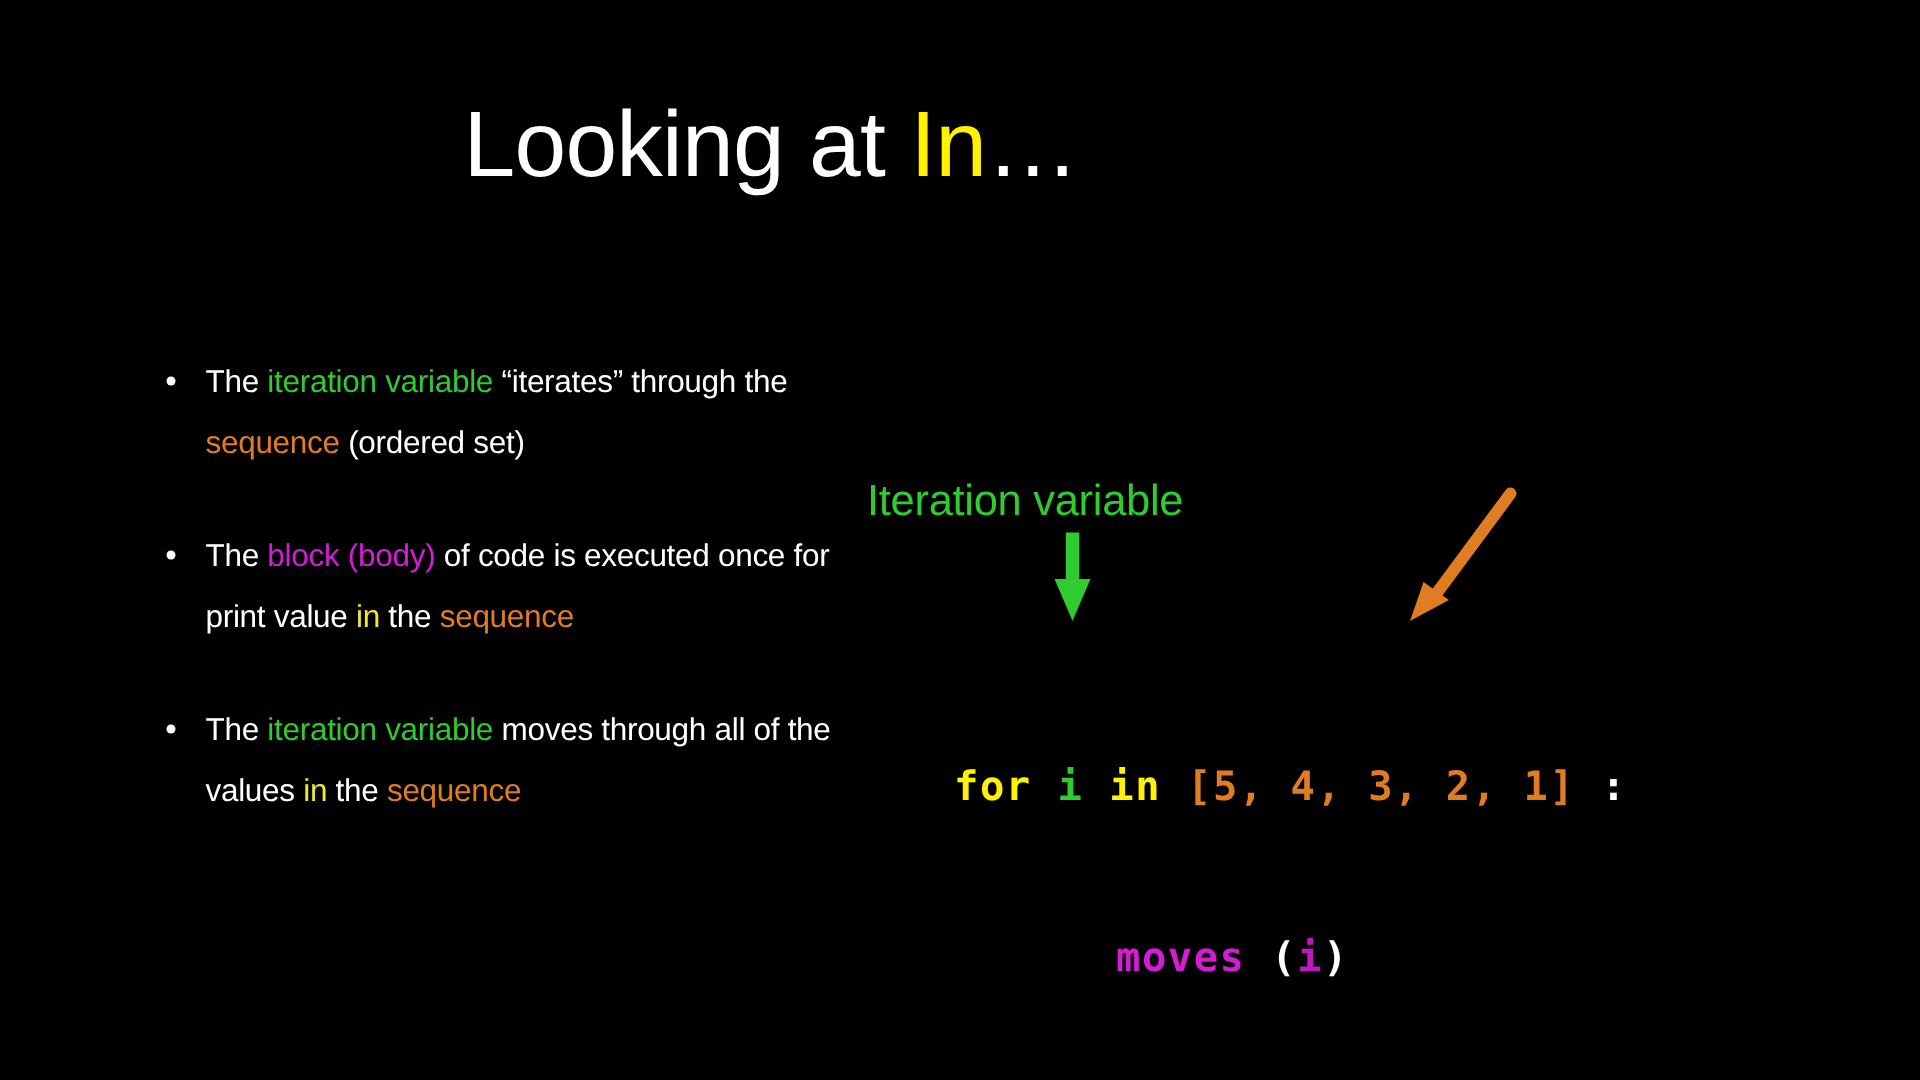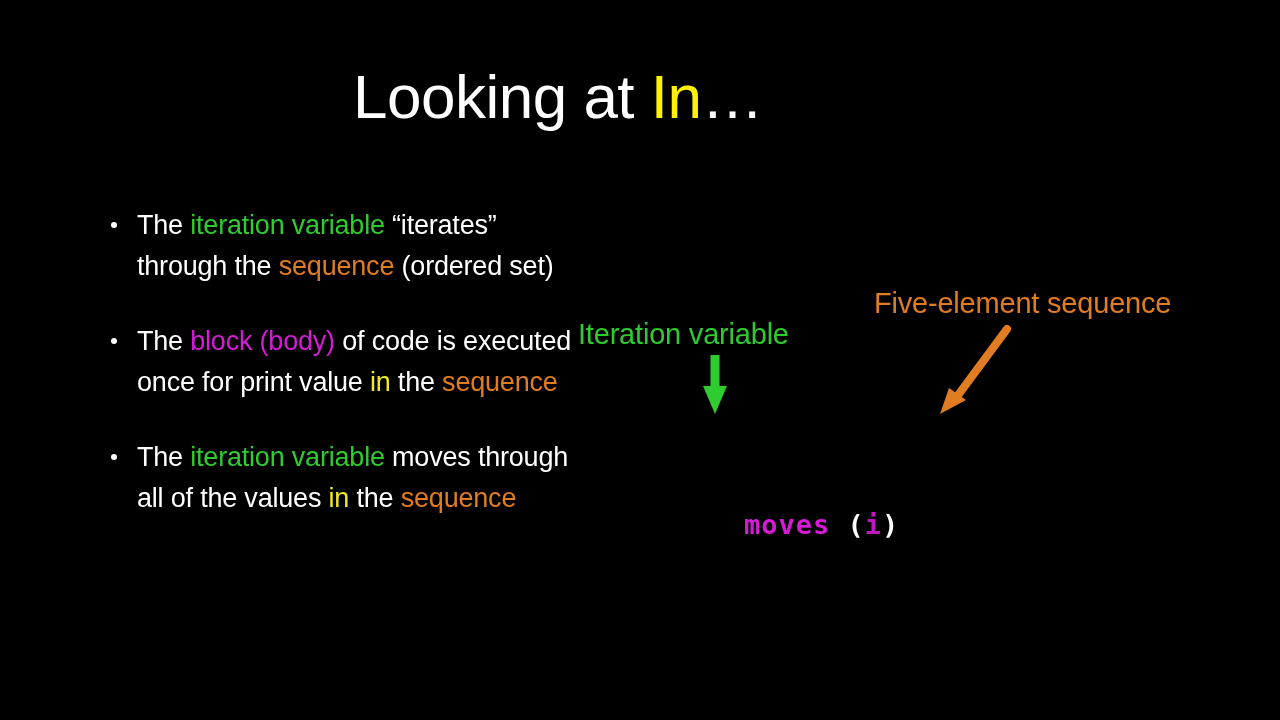--- a/index.html
+++ b/index.html
@@ -32,41 +32,41 @@
     left: 0;
     top: 58px;
     width: 1028px;
     text-align: center;
     font-size: 62px;
     font-weight: 400;
     line-height: 78px;
     letter-spacing: -0.5px;
     color: #FFFFFF;
     white-space: nowrap;
-    padding-left: 44px;
   }
   #slide-title .kw-in { color: #FFF200; }
   #slide-title .ellipsis { color: #FFFFFF; }
 
   
   #bullet-list {
     position: absolute;
     left: 104px;
     top: 205px;
     width: 470px;
   }
   .bullet-item {
     position: relative;
     padding-left: 33px;
     margin-bottom: 34px;
-    font-size: 27px;
+    font-size: 21px;
     line-height: 41px;
     color: #FFFFFF;
     font-weight: 400;
     letter-spacing: -0.2px;
+    margin-top: 29px;
   }
   .bullet-item:last-child { margin-bottom: 0; }
   .bullet-dot {
     position: absolute;
     left: 7px;
     top: 17px;
     width: 6px;
     height: 6px;
     border-radius: 50%;
     background: #FFFFFF;
@@ -153,32 +153,32 @@
 
     <div class="bullet-item">
       <span class="bullet-dot"></span>
       <span class="white">The </span><span class="green">iteration variable</span><span class="white"> moves through all of the values </span><span class="yellow">in</span><span class="white"> the </span><span class="orange">sequence</span>
     </div>
 
   </div>
 
   <div id="label-iteration-variable">Iteration variable</div>
 
-  <div id="label-five-element-sequence">Five-element sequence</div>
 
   <svg id="arrow-layer" viewBox="0 0 1280 720" width="1280" height="720">
 
     <g>
       <path d="M 715 355 L 715 392" stroke="#2ECC2E" stroke-width="9" fill="none" stroke-linecap="butt"></path>
       <path d="M 715 414 L 703 386 L 727 386 Z" fill="#2ECC2E"></path>
     </g>
 
     <g>
       <path d="M 1007 329 L 953 402" stroke="#E07C21" stroke-width="8" fill="none" stroke-linecap="round"></path>
       <path d="M 940 414 L 949 388 L 966 400 Z" fill="#E07C21"></path>
     </g>
   </svg>
 
   <div id="code-block">
+    <div id="code-line-1"><span class="tok-kw">for</span><span class="tok-punct"> </span><span class="tok-var">i</span><span class="tok-punct"> </span><span class="tok-kw">in</span><span class="tok-punct"> </span><span class="tok-list">[5, 4, 3, 2, 1]</span><span class="tok-punct"> </span><span class="tok-punct">:</span></div>
     <div id="code-line-2"><span class="tok-fn">moves</span><span class="tok-punct"> </span><span class="tok-punct">(</span><span class="tok-arg">i</span><span class="tok-punct">)</span></div>
   </div>
 
 </div>
 
 </body></html>

